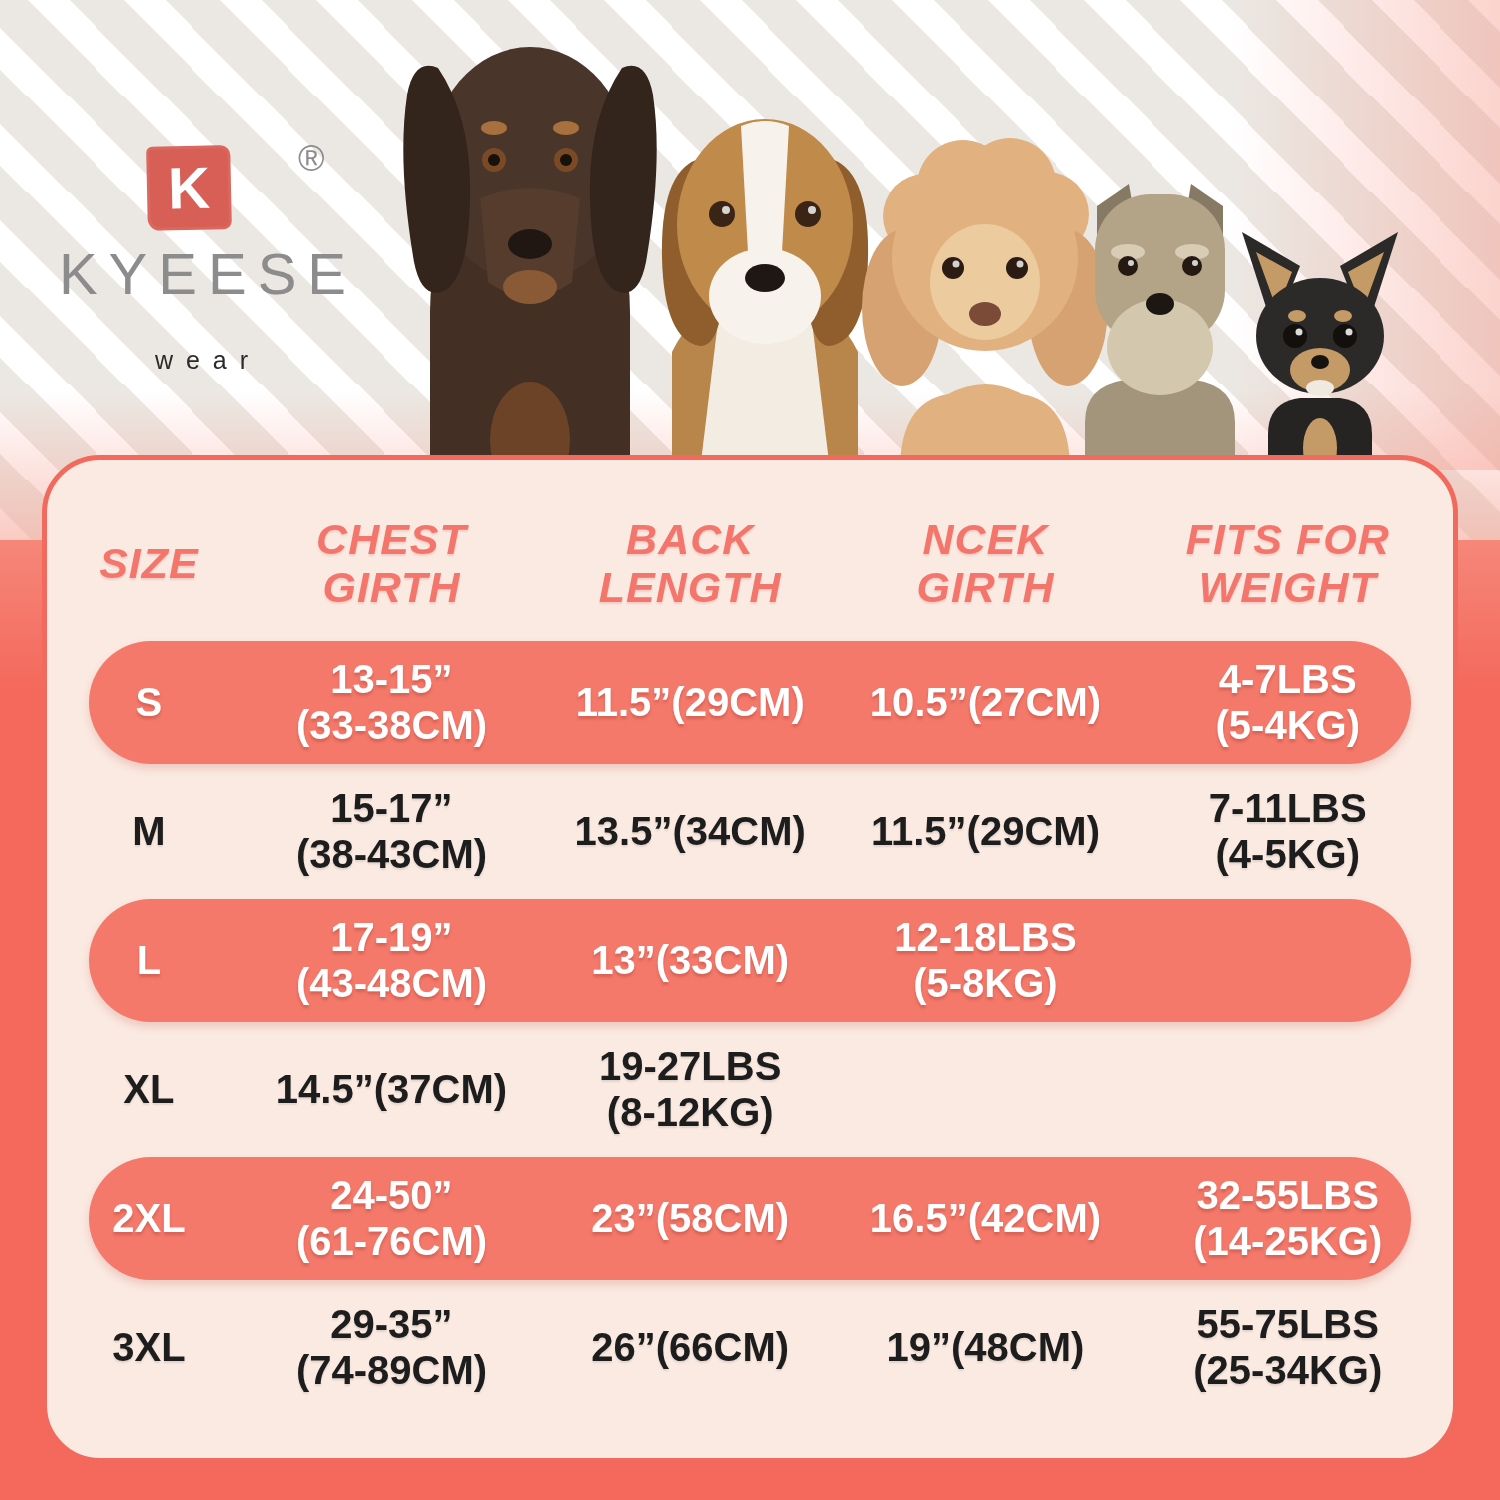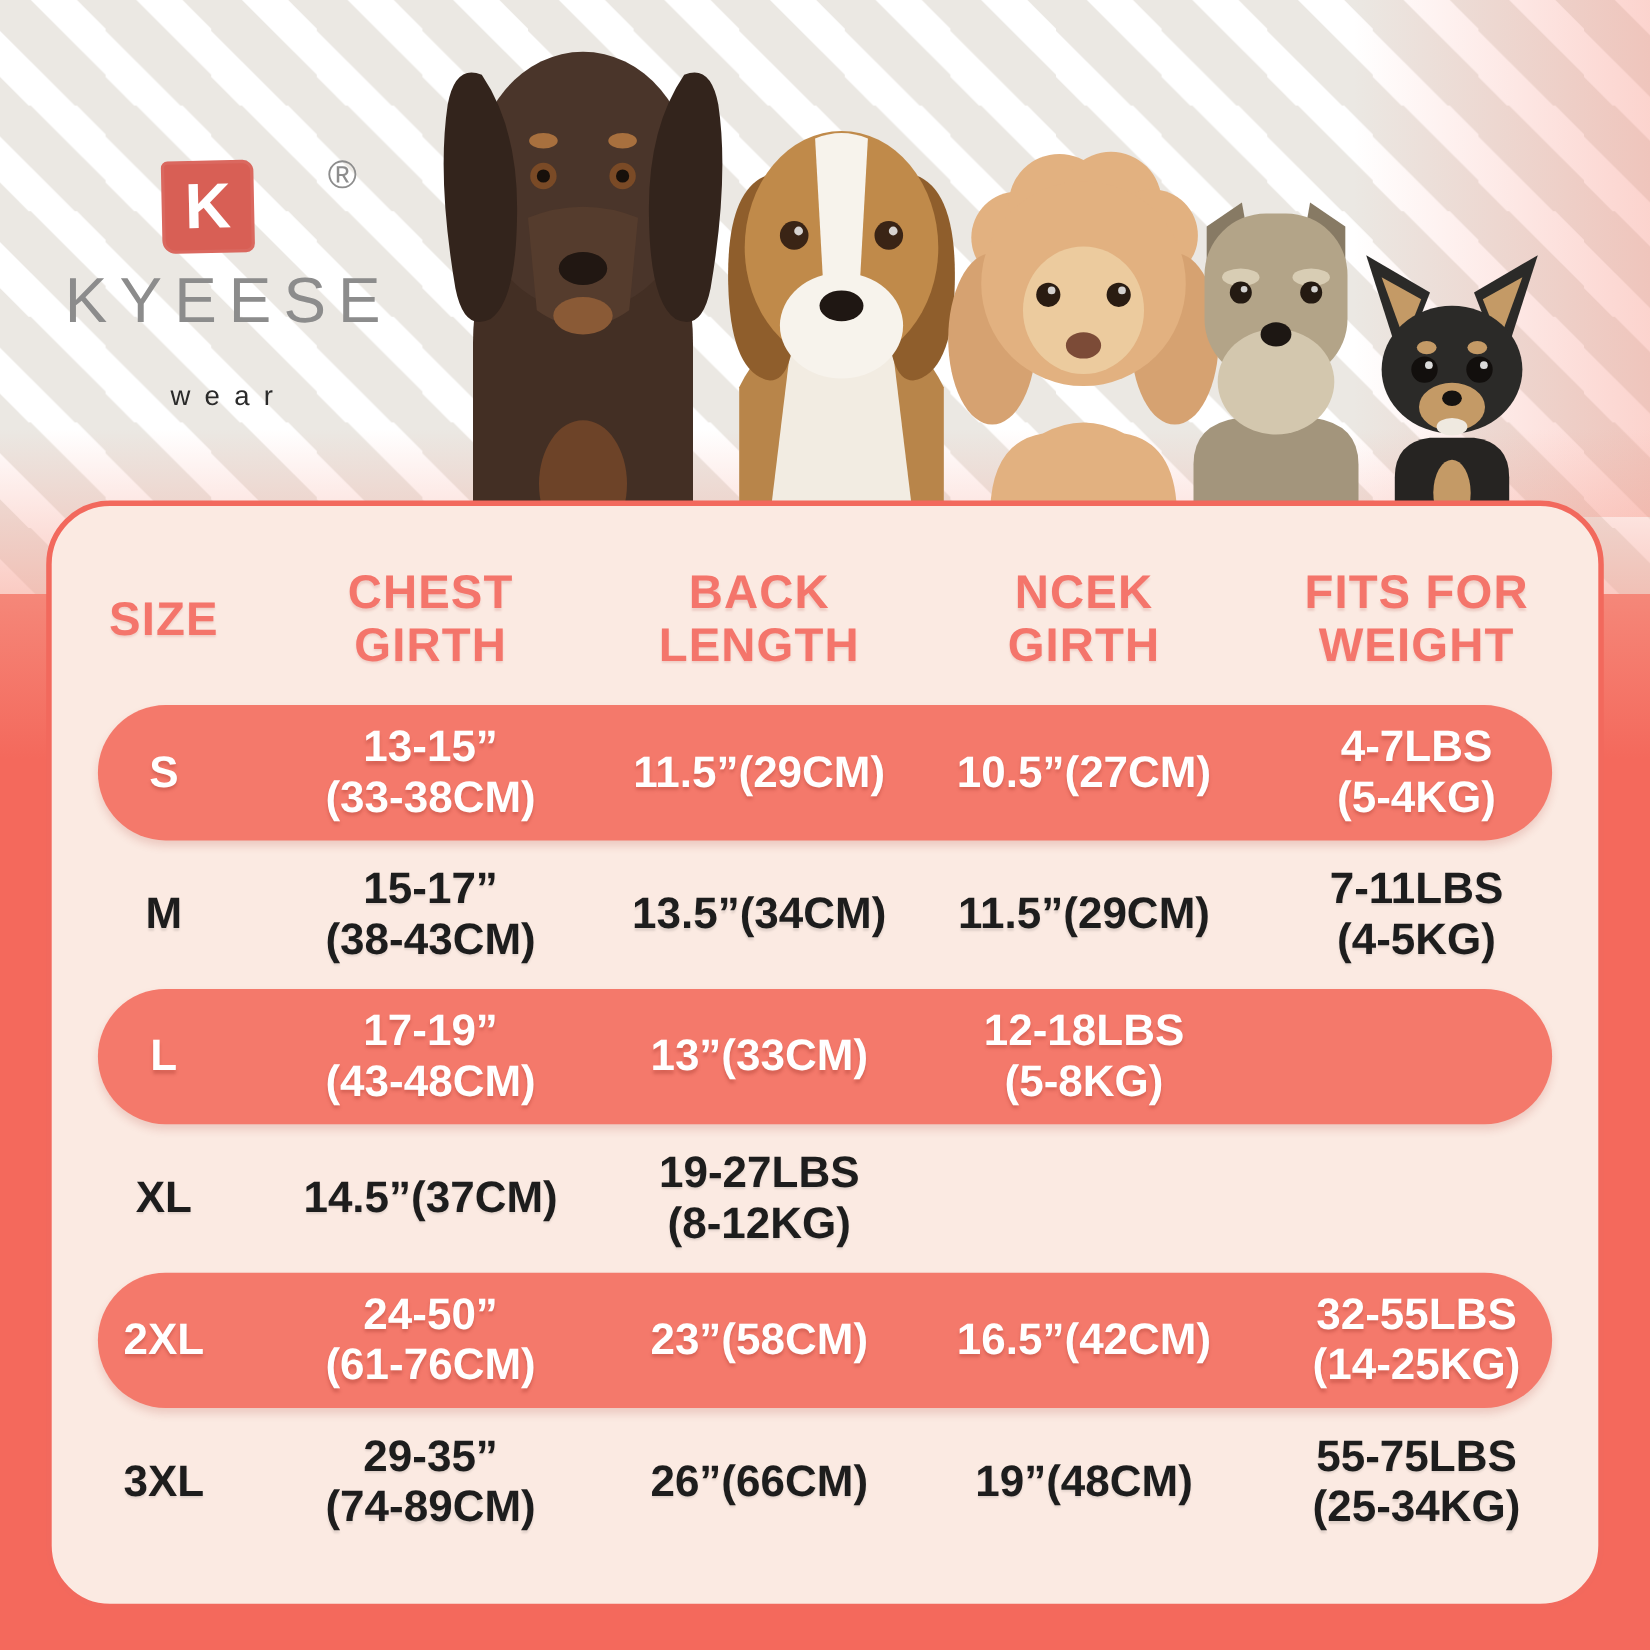--- a/index.html
+++ b/index.html
@@ -44,21 +44,21 @@
   
   .dogs{position:absolute;left:0;top:0;width:1500px;height:470px;z-index:2;}
   
   .panel{
     position:absolute;left:42px;top:455px;width:1416px;height:1008px;z-index:3;
     background:#fbeae2;border:5px solid #f2695d;border-radius:58px;
     box-sizing:border-box;padding-top:28px;
   }
   .thead{
     display:grid;grid-template-columns:14.5% 20% 22.5% 19.5% 23.5%;
-    height:150px;align-items:center;
+    height:150px;align-items:center;font-style:italic;
   }
   .thead .hcell{
     text-align:center;white-space:pre-line;
     color:#f4756b;font-size:43px;font-weight:700;line-height:1.12;letter-spacing:1px;
     text-shadow:0 2px 2px rgba(160,50,40,.14);
   }
   .trow{
     position:relative;height:129px;
     display:grid;grid-template-columns:14.5% 20% 22.5% 19.5% 23.5%;
     align-items:center;

